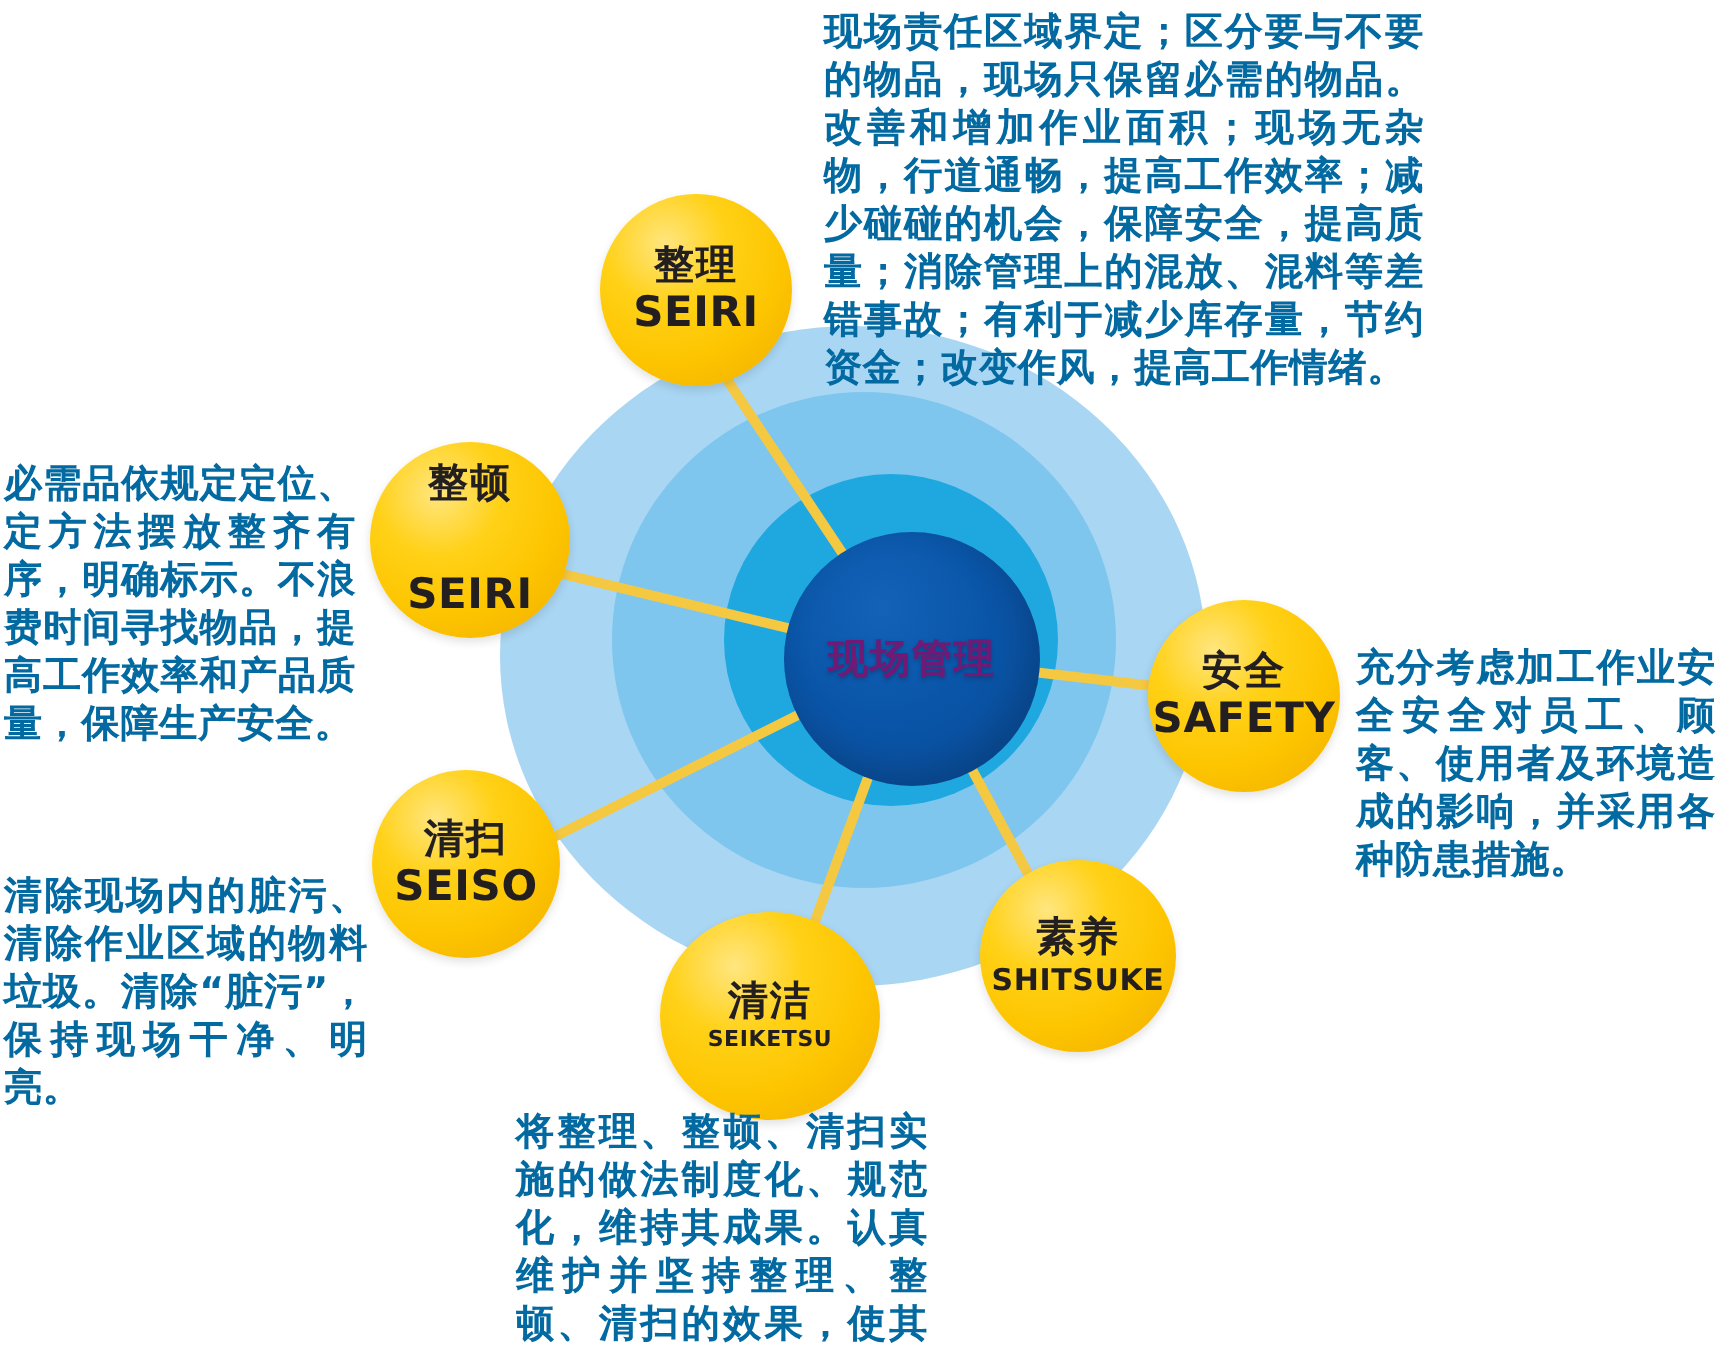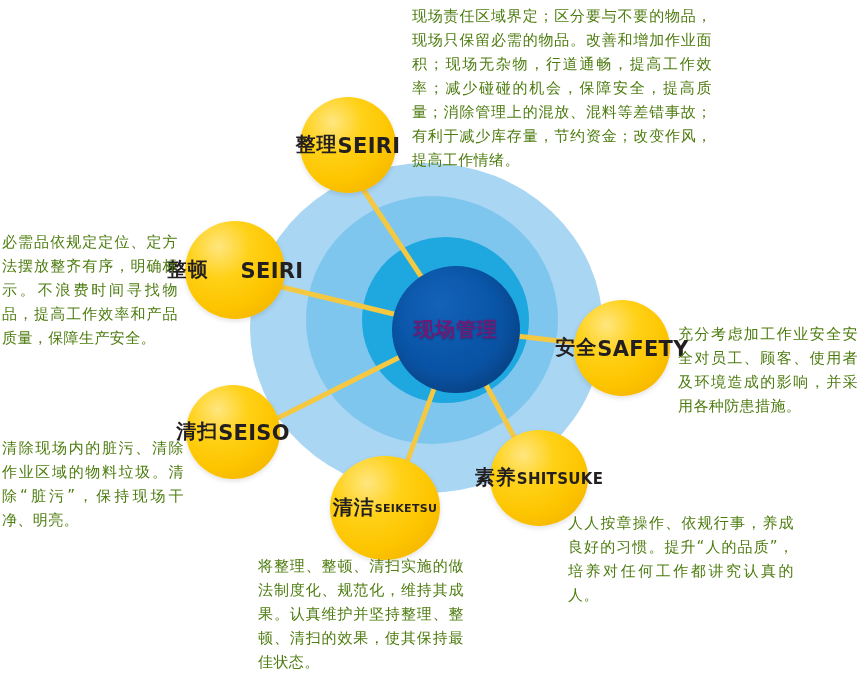--- a/index.html
+++ b/index.html
@@ -67,21 +67,21 @@
     width: 863px; height: 675px;
     pointer-events: none;
   }
 
   
   .node {
     position: absolute;
     border-radius: 50%;
     background: radial-gradient(circle at 34% 26%, #ffe680 0%, #ffd117 32%, #fdc500 62%, #f0ac00 100%);
     display: flex;
-    flex-direction: row;
+    flex-direction: column;
     align-items: center;
     justify-content: center;
     text-align: center;
     color: #231f20;
     line-height: 1.08;
     box-shadow: 0 2px 5px rgba(0,0,0,0.12);
   }
   .node .cn {
     font-size: 20px;
     font-weight: bold;
@@ -102,25 +102,25 @@
   #node-seiketsu { left: 330px; top: 456px; width: 110px; height: 104px; }
   #node-shitsuke { left: 490px; top: 430px; width: 98px;  height: 96px; }
   #node-safety   { left: 574px; top: 300px; width: 96px;  height: 96px; }
 
   #node-seiketsu .rm { font-size: 11px; }
   #node-shitsuke .rm { font-size: 15px; }
 
   
   .desc {
     position: absolute;
-    color: #4d7c0f;
-    font-size: 15px;
+    color: #0369a1;
+    font-size: 19px;
     line-height: 24px;
     letter-spacing: .4px;
-    font-weight: normal;
+    font-weight: bold;
     text-align: justify;
   }
   #desc-seiri    { left: 412px; top: 4px;   width: 300px; }
   #desc-seiton   { left: 2px;   top: 230px; width: 176px; }
   #desc-seiso    { left: 2px;   top: 436px; width: 182px; }
   #desc-seiketsu { left: 258px; top: 554px; width: 206px; }
   #desc-shitsuke { left: 568px; top: 511px; width: 226px; }
   #desc-safety   { left: 678px; top: 322px; width: 180px; }
 </style>
 </head>
@@ -173,16 +173,15 @@
 
   <div class="node" id="node-safety">
     <span class="cn">安全</span>
     <span class="rm">SAFETY</span>
   </div>
 
   <div class="desc" id="desc-seiri">现场责任区域界定；区分要与不要的物品，现场只保留必需的物品。改善和增加作业面积；现场无杂物，行道通畅，提高工作效率；减少碰碰的机会，保障安全，提高质量；消除管理上的混放、混料等差错事故；有利于减少库存量，节约资金；改变作风，提高工作情绪。</div>
   <div class="desc" id="desc-seiso">清除现场内的脏污、清除作业区域的物料垃圾。清除“脏污”，保持现场干净、明亮。</div>
   <div class="desc" id="desc-seiton">必需品依规定定位、定方法摆放整齐有序，明确标示。不浪费时间寻找物品，提高工作效率和产品质量，保障生产安全。</div>
   <div class="desc" id="desc-seiketsu">将整理、整顿、清扫实施的做法制度化、规范化，维持其成果。认真维护并坚持整理、整顿、清扫的效果，使其保持最佳状态。</div>
-  <div class="desc" id="desc-shitsuke">人人按章操作、依规行事，养成良好的习惯。提升“人的品质”，培养对任何工作都讲究认真的人。</div>
   <div class="desc" id="desc-safety">充分考虑加工作业安全安全对员工、顾客、使用者及环境造成的影响，并采用各种防患措施。</div>
 
 </div>
 
 </body></html>

